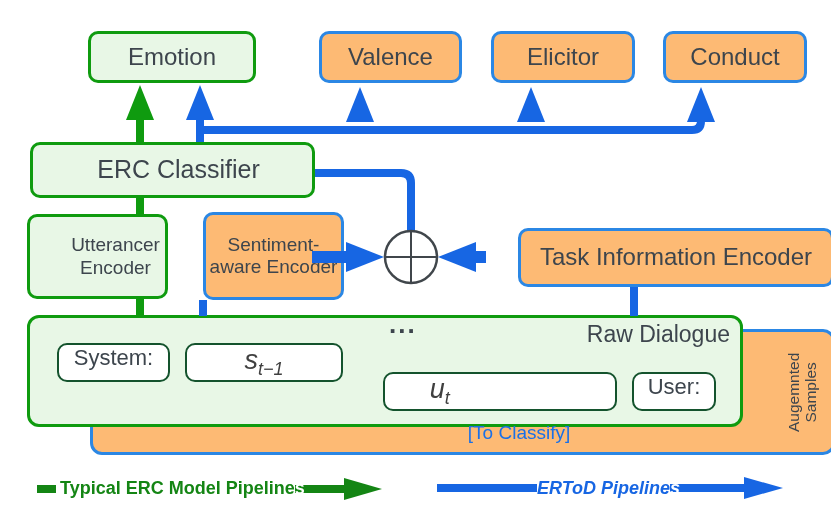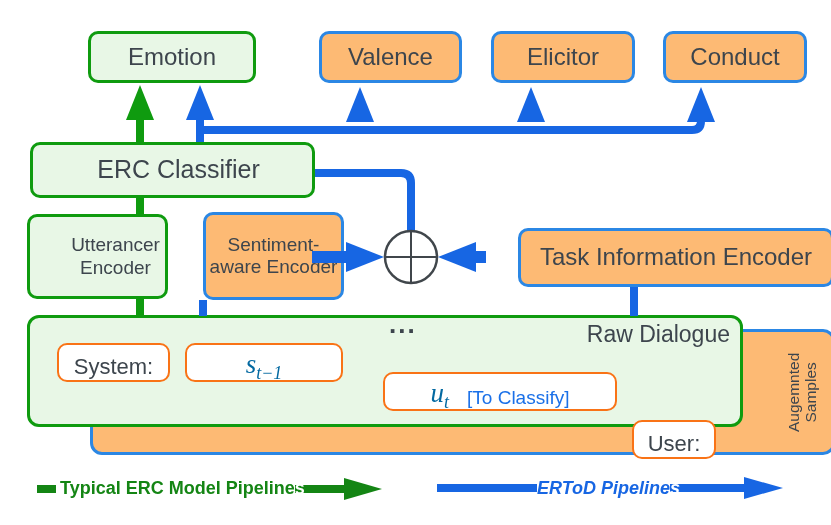--- a/index.html
+++ b/index.html
@@ -15,27 +15,27 @@
   #elicitor{left:459px;width:144px;}
   #conduct{left:631px;width:144px;}
   #erc{left:30px;top:142px;width:285px;height:56px;font-size:25px;z-index:2;padding-left:12px;}
   #uttenc{left:27px;top:214px;width:141px;height:85px;font-size:19px;z-index:2;padding-left:36px;}
   #sentenc{left:171px;top:212px;width:141px;height:88px;font-size:19px;z-index:2;}
   #taskenc{left:486px;top:228px;width:316px;height:59px;font-size:24px;z-index:2;}
   #augbox{left:58px;top:329px;width:745px;height:126px;border-radius:12px;z-index:1;}
   #rawbox{left:27px;top:315px;width:716px;height:112px;border-radius:12px;z-index:2;}
   #rawtitle{position:absolute;right:10px;top:3px;font-size:23px;}
   #ellipsis{position:absolute;left:359px;top:-9px;font-size:26px;font-weight:bold;letter-spacing:2px;}
-  .chip{position:absolute;box-sizing:border-box;background:#ffffff;border:2px solid #f97316;
-        border-radius:10px;display:flex;align-items:flex-end;justify-content:center;z-index:3;font-size:22px;}
+  .chip{position:absolute;box-sizing:border-box;background:#ffffff;border:2px solid #14532d;
+        border-radius:10px;display:flex;align-items:flex-start;justify-content:center;z-index:3;font-size:22px;}
   #chip-system{left:57px;top:343px;width:113px;height:39px;}
   #chip-prev{left:185px;top:343px;width:158px;height:39px;}
   #chip-cur{left:383px;top:372px;width:234px;height:39px;}
-  #chip-user{left:632px;top:372px;width:84px;height:39px;margin-top:48px;}
-  .math{font-family:Liberation Serif, serif;font-style:italic;font-size:27px;color:#0369a1;}
+  #chip-user{left:632px;top:372px;width:84px;height:39px;}
+  .math{font-family:Liberation Sans, sans-serif;font-style:italic;font-size:27px;color:#404040;}
   .math sub{font-size:18px;line-height:0;}
   .tag{color:#1a70e8;font-size:19px;margin-left:18px;font-family:"Liberation Sans",sans-serif;margin-top:48px;}
   #auglabel{position:absolute;right:0;top:0;width:58px;height:100%;display:flex;align-items:center;justify-content:center;}
   #auglabel .rot{transform:rotate(-90deg);width:96px;text-align:center;font-size:15.5px;line-height:1.12;color:#3d454d;}
   svg.wires{position:absolute;left:0;top:0;z-index:3;pointer-events:none;}
   .legend-text{position:absolute;top:478px;font-size:18px;font-weight:bold;z-index:4;white-space:nowrap;}
   .legend-text .main{background:#ffffff;}
   .legend-text .sfx{color:#ffffff;}
   #legend-erc{left:60px;color:#148514;}
   #legend-ertod{left:537px;color:#1766e3;font-style:italic;}

